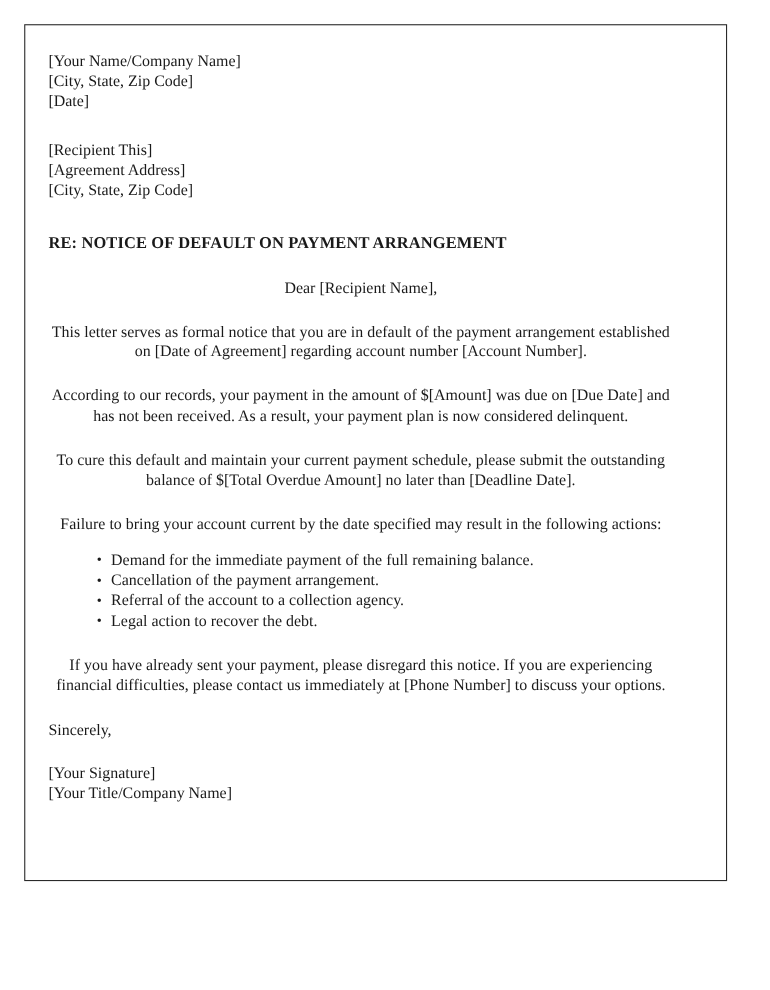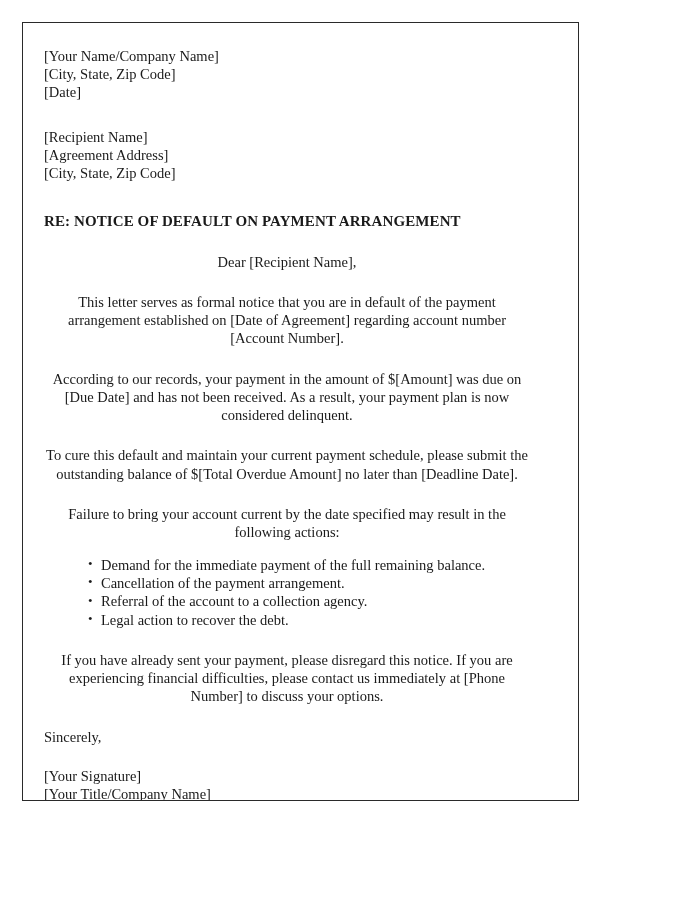--- a/index.html
+++ b/index.html
@@ -12,21 +12,21 @@
     height: 900px;
     font-family: "Liberation Serif", "DejaVu Serif", serif;
     color: #1a1a1a;
     -webkit-font-smoothing: antialiased;
   }
 
   #page-frame {
     position: absolute;
     left: 22px;
     top: 22px;
-    width: 557px;
+    width: 639px;
     height: 779px;
     border: 1px solid #2a2a2a;
     box-sizing: border-box;
     background: #ffffff;
     overflow: hidden;
   }
 
   #letter {
     padding: 24px 48px 0 21px;
     box-sizing: border-box;
@@ -112,21 +112,21 @@
 
     <div class="addr-block">
       <div class="addr-line">[Your Name/Company Name]</div>
       <div class="addr-line">[City, State, Zip Code]</div>
       <div class="addr-line">[Date]</div>
     </div>
 
     <div class="block-gap-sender"></div>
 
     <div class="addr-block">
-      <div class="addr-line">[Recipient Name]</div>
+      <div class="addr-line">[Recipient This]</div>
       <div class="addr-line">[Agreement Address]</div>
       <div class="addr-line">[City, State, Zip Code]</div>
     </div>
 
     <div class="subject">RE: NOTICE OF DEFAULT ON PAYMENT ARRANGEMENT</div>
 
     <div class="salutation">Dear [Recipient Name],</div>
 
     <p class="para">This letter serves as formal notice that you are in default of the payment arrangement established on [Date of Agreement] regarding account number [Account Number].</p>
     <p class="para">According to our records, your payment in the amount of $[Amount] was due on [Due Date] and has not been received. As a result, your payment plan is now considered delinquent.</p>

